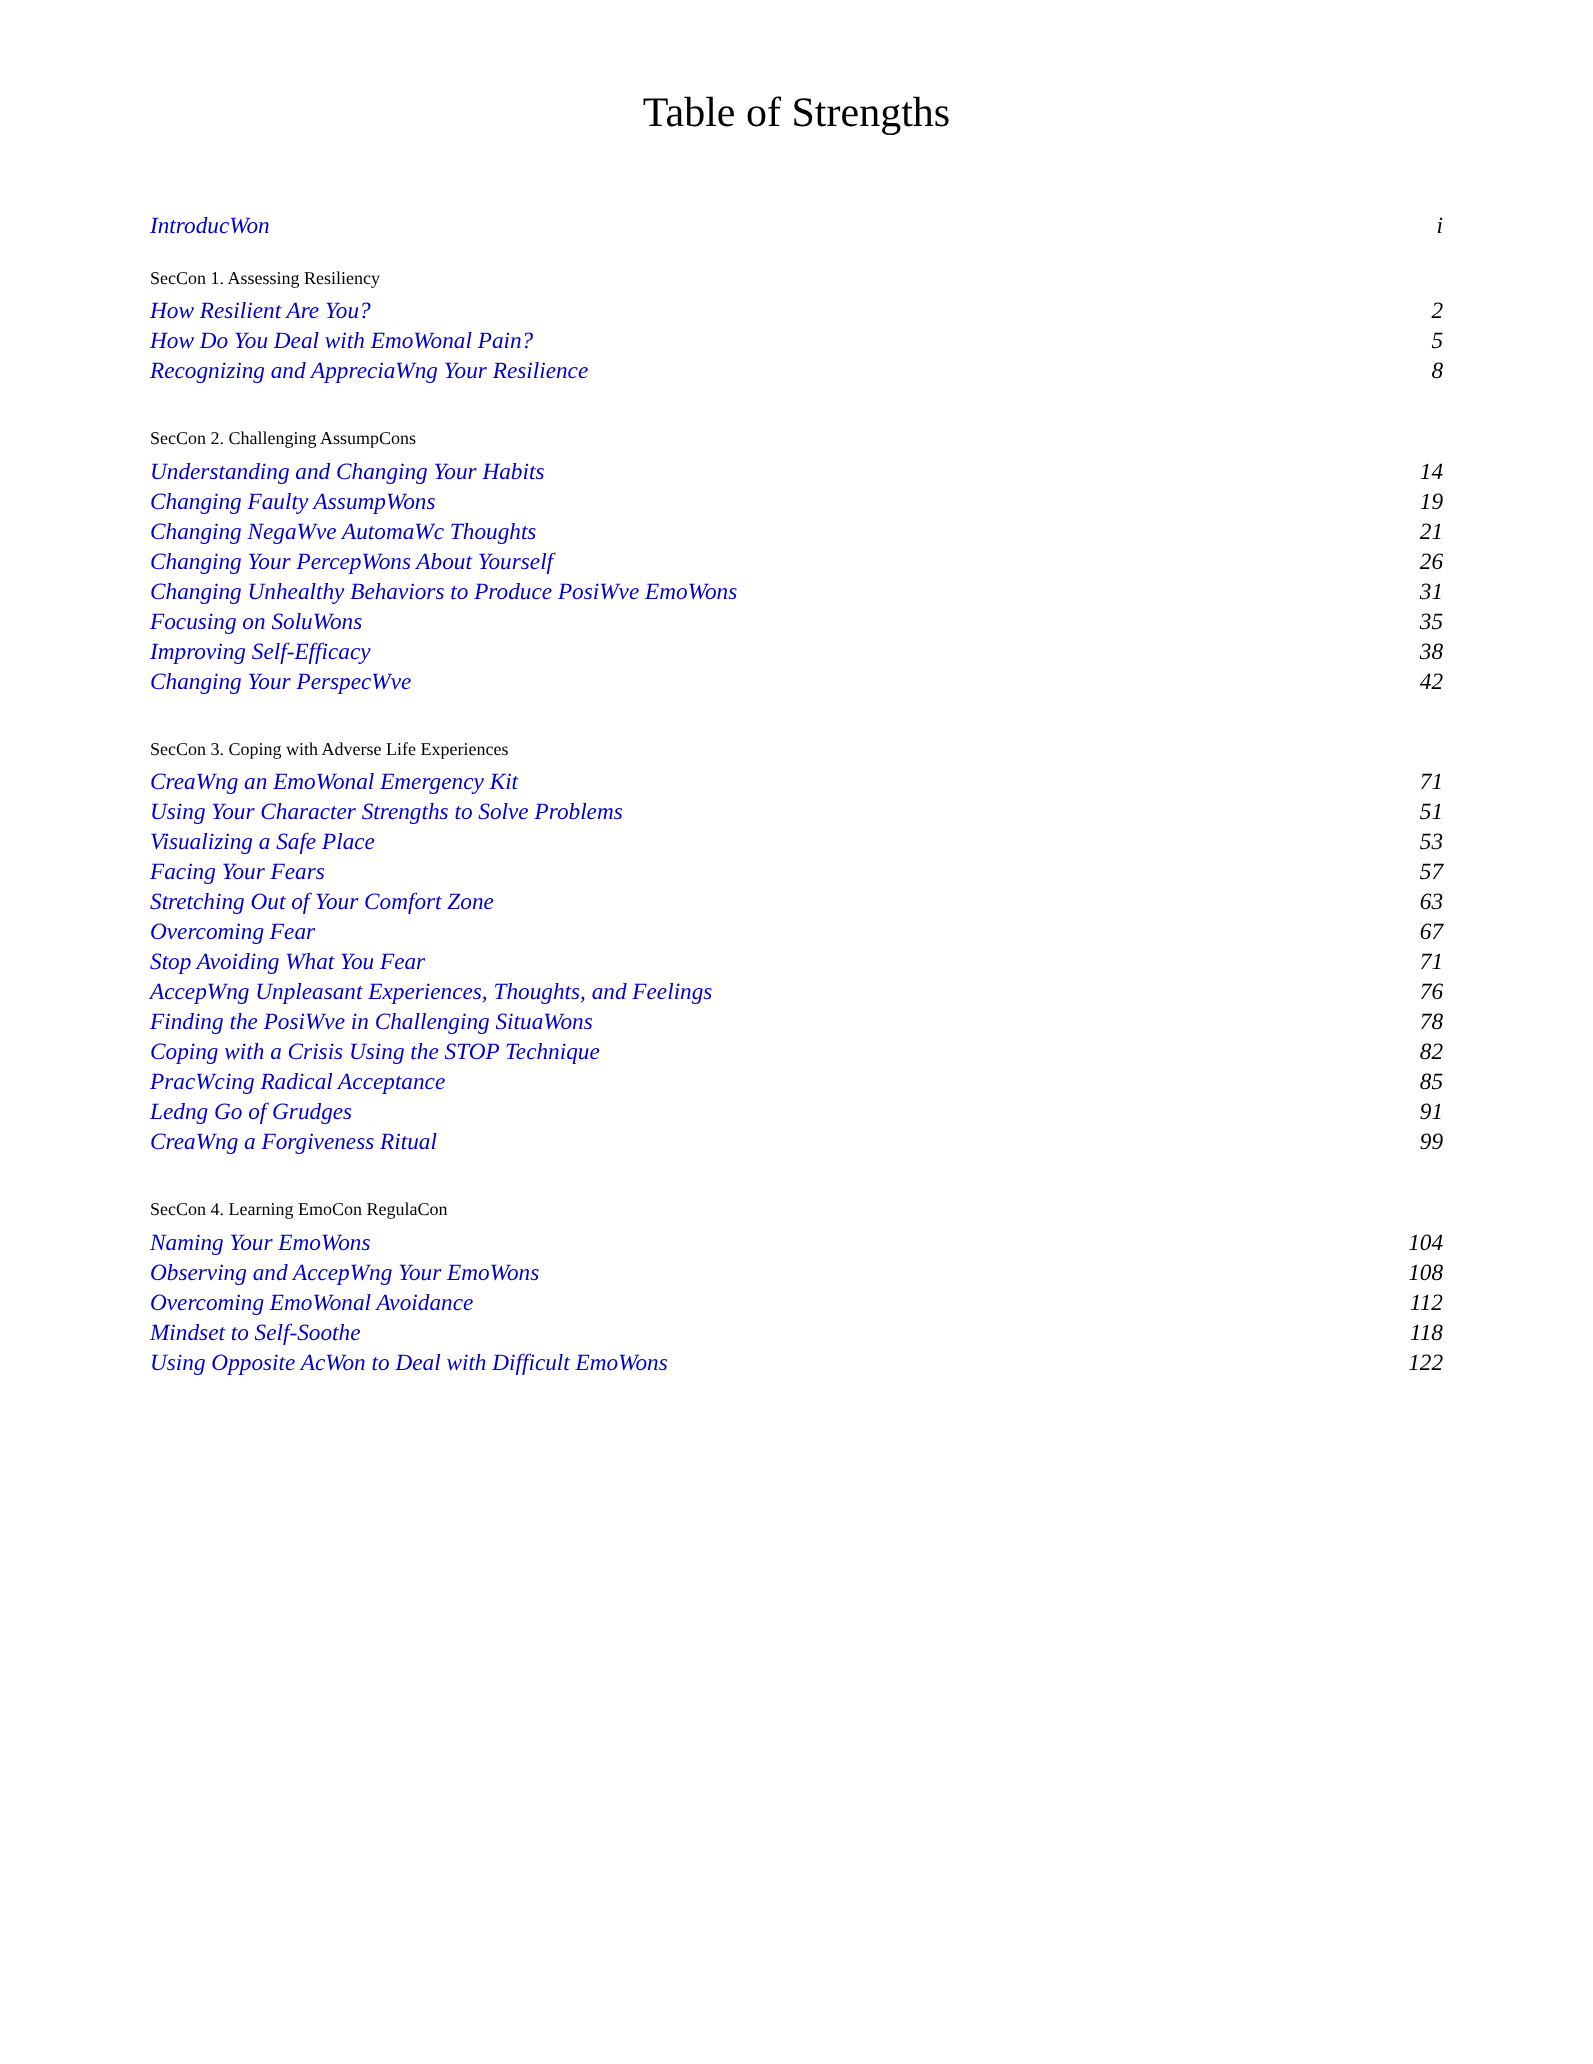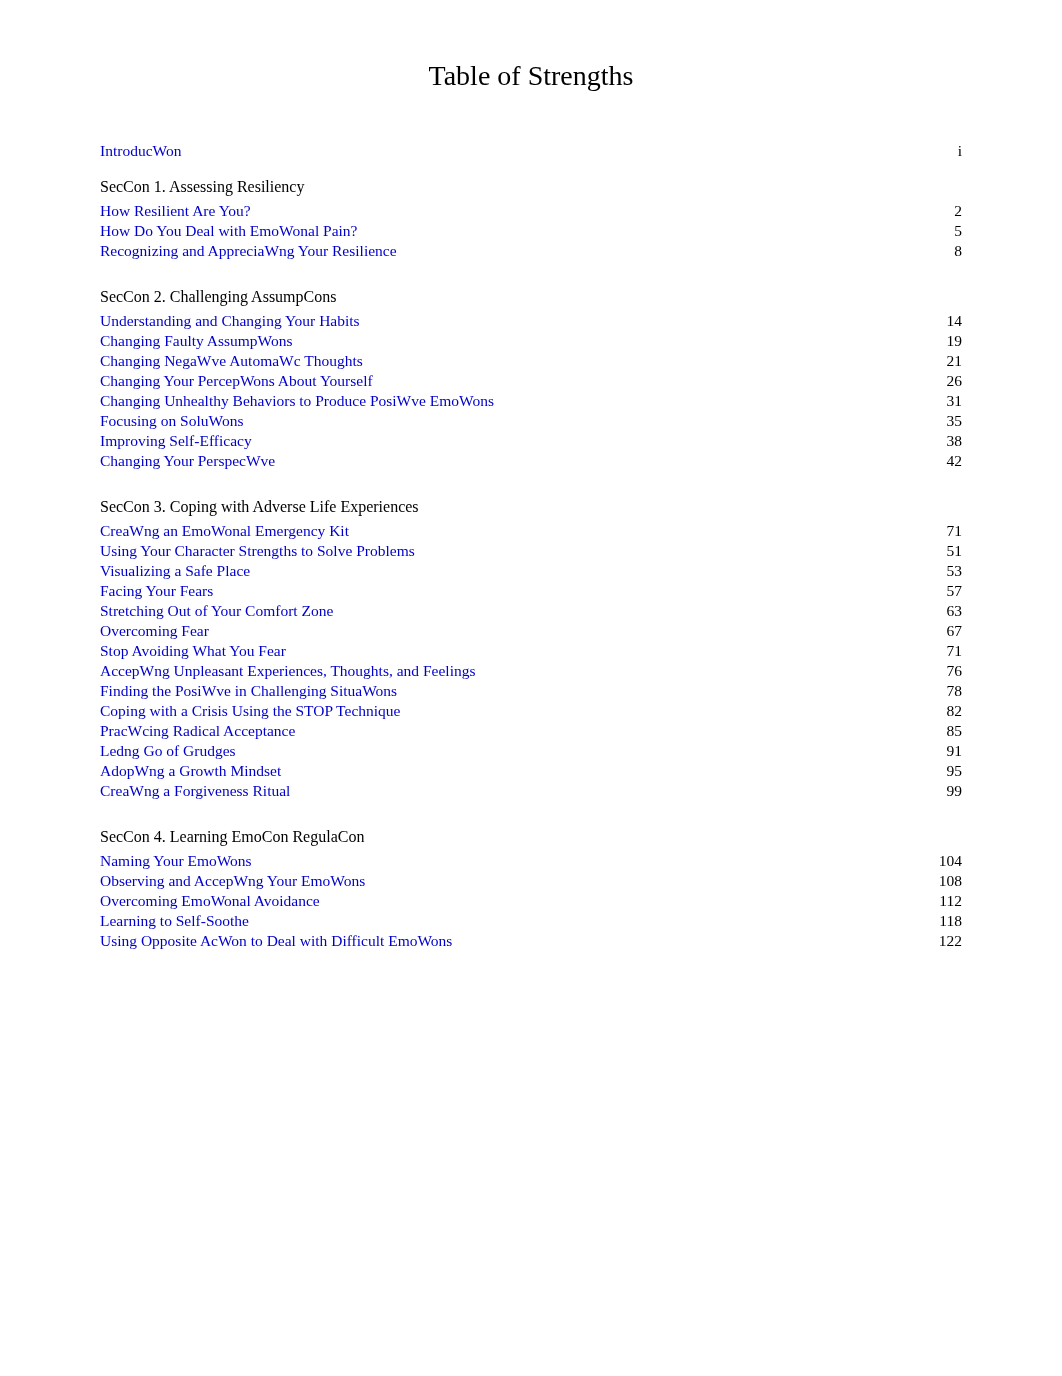--- a/index.html
+++ b/index.html
@@ -15,30 +15,31 @@
       text-align: center;
       font-size: 28px;
       font-weight: normal;
       margin-bottom: 50px;
       color: #000;
     }
     .toc-section {
       margin-bottom: 28px;
     }
     .section-header {
-      font-size: 16px;
+      font-size: 12px;
       color: #000;
       margin-bottom: 6px;
       margin-top: 8px;
     }
     .toc-entry {
       display: flex;
       justify-content: space-between;
       align-items: baseline;
       margin-bottom: 2px;
+      font-style: italic;
     }
     .toc-link {
       color: #0000cc;
       font-size: 15.5px;
       text-decoration: none;
       flex: 1;
     }
     .toc-page {
       font-size: 15.5px;
       color: #000;
@@ -157,44 +158,40 @@
       </div>
       <div class="toc-entry">
         <a class="toc-link" href="#">PracWcing Radical Acceptance</a>
         <span class="toc-page">85</span>
       </div>
       <div class="toc-entry">
         <a class="toc-link" href="#">Ledng Go of Grudges</a>
         <span class="toc-page">91</span>
       </div>
       <div class="toc-entry">
-        <a class="toc-link" href="#">AdopWng a Growth Mindset</a>
-        <span class="toc-page">95</span>
-      </div>
-      <div class="toc-entry">
         <a class="toc-link" href="#">CreaWng a Forgiveness Ritual</a>
         <span class="toc-page">99</span>
       </div>
     </div>
     <div class="toc-section">
       <div class="section-header">SecCon 4. Learning EmoCon RegulaCon</div>
       <div class="toc-entry">
         <a class="toc-link" href="#">Naming Your EmoWons</a>
         <span class="toc-page">104</span>
       </div>
       <div class="toc-entry">
         <a class="toc-link" href="#">Observing and AccepWng Your EmoWons</a>
         <span class="toc-page">108</span>
       </div>
       <div class="toc-entry">
         <a class="toc-link" href="#">Overcoming EmoWonal Avoidance</a>
         <span class="toc-page">112</span>
       </div>
       <div class="toc-entry">
-        <a class="toc-link" href="#">Learning to Self-Soothe</a>
+        <a class="toc-link" href="#">Mindset to Self-Soothe</a>
         <span class="toc-page">118</span>
       </div>
       <div class="toc-entry">
         <a class="toc-link" href="#">Using Opposite AcWon to Deal with Difficult EmoWons</a>
         <span class="toc-page">122</span>
       </div>
     </div>
   </div>
 
 </body></html>

